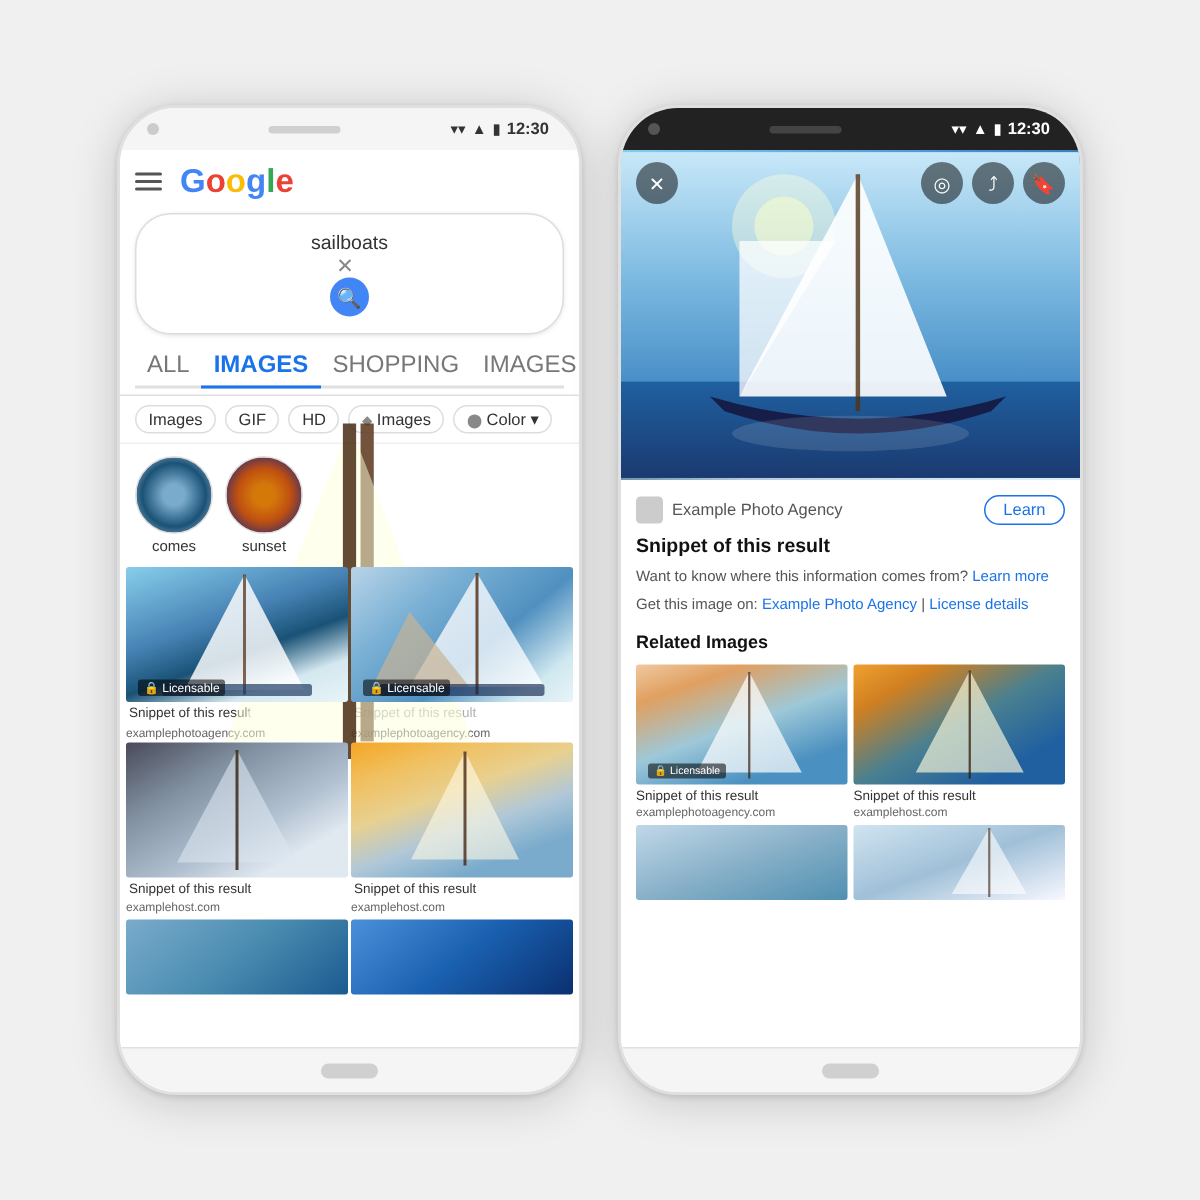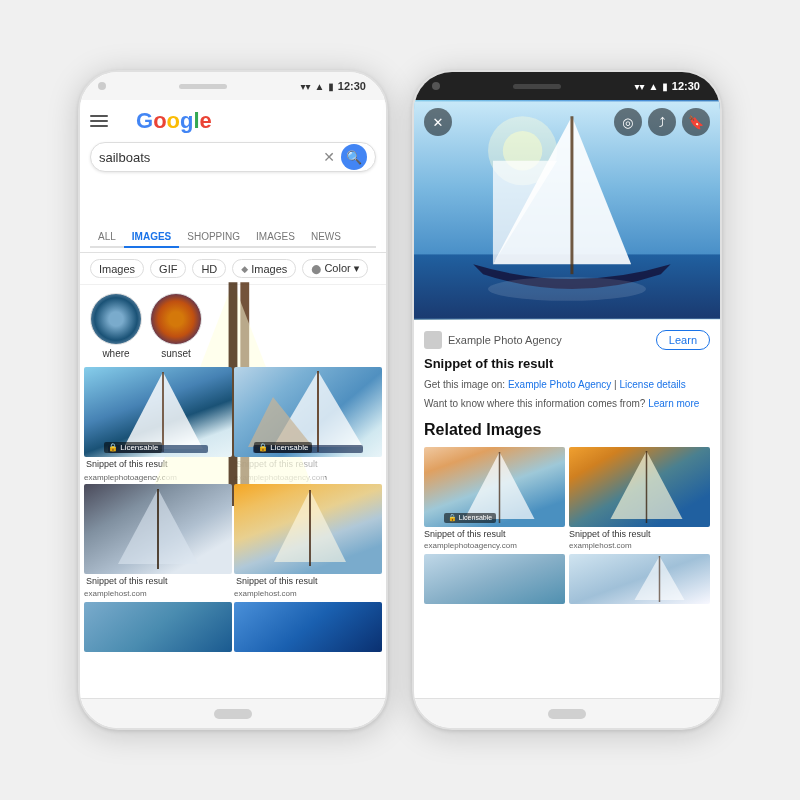--- a/index.html
+++ b/index.html
@@ -71,21 +71,21 @@
       background: #fff;
     }
     
     .search-header {
       padding: 8px 10px 4px;
       border-bottom: 1px solid #e0e0e0;
     }
     .top-row {
       display: flex;
       align-items: center;
-      gap: 24px;
+      gap: 8px;
       margin-bottom: 8px;
     }
     .hamburger {
       display: flex;
       flex-direction: column;
       gap: 3px;
       cursor: pointer;
     }
     .hamburger span {
       display: block;
@@ -101,23 +101,24 @@
     }
     .g-blue { color: #4285F4; }
     .g-red { color: #EA4335; }
     .g-yellow { color: #FBBC05; }
     .g-green { color: #34A853; }
     .search-bar {
       display: flex;
       align-items: center;
       border: 1px solid #ddd;
       border-radius: 24px;
-      padding: 1px 8px;
+      padding: 11px 8px;
       background: #fff;
       box-shadow: 0 1px 3px rgba(0,0,0,0.1);
+      flex-direction: column;
     }
     .search-text {
       flex: 1;
       font-size: 13px;
       color: #333;
     }
     .search-x {
       color: #888;
       font-size: 14px;
       margin-right: 6px;
@@ -135,26 +136,25 @@
       font-size: 13px;
       cursor: pointer;
     }
     .nav-tabs {
       display: flex;
       gap: 0;
       margin-top: 8px;
       border-bottom: 2px solid #e0e0e0;
     }
     .nav-tab {
-      font-size: 10px;
+      font-size: 16px;
       padding: 4px 8px;
       color: #777;
       cursor: pointer;
       white-space: nowrap;
-      margin-top: 47px;
     }
     .nav-tab.active {
       color: #1a73e8;
       border-bottom: 2px solid #1a73e8;
       margin-bottom: -2px;
       font-weight: bold;
     }
     .filter-row {
       display: flex;
       gap: 6px;
@@ -213,21 +213,21 @@
       width: 100%;
       height: 90px;
       object-fit: cover;
       position: relative;
       overflow: hidden;
       border-radius: 2px;
     }
     .licensable-badge {
       position: absolute;
       bottom: 4px;
-      left: 20px;
+      left: 8px;
       background: rgba(0,0,0,0.55);
       color: white;
       font-size: 8px;
       padding: 1px 4px;
       border-radius: 2px;
       display: flex;
       align-items: center;
       gap: 2px;
     }
     .grid-snippet {
@@ -351,21 +351,21 @@
       margin-bottom: 4px;
     }
     .result-link {
       color: #1a73e8;
       font-size: 10px;
     }
     .related-section {
       margin-top: 10px;
     }
     .related-title {
-      font-size: 16px;
+      font-size: 12px;
       font-weight: bold;
       color: #111;
       margin-bottom: 8px;
     }
     .related-grid {
       display: grid;
       grid-template-columns: 1fr 1fr;
       gap: 4px;
     }
     .related-item {
@@ -478,21 +478,21 @@
       </div>
 
       <div class="circle-thumbnails">
         <div class="circle-item">
           <div class="circle-thumb sail6">
             <svg class="sail-svg" viewBox="0 0 52 52">
               <polygon points="28,6 42,40 14,40" fill="rgba(255,255,255,0.6)"></polygon>
               <line x1="28" y1="6" x2="28" y2="42" stroke="rgba(80,40,10,0.8)" stroke-width="1.5"></line>
             </svg>
           </div>
-          <span class="circle-label">where</span>
+          <span class="circle-label">comes</span>
         </div>
         <div class="circle-item">
           <div class="circle-thumb sail7">
             <svg class="sail-svg" viewBox="0 0 52 52">
               <polygon points="26,6 40,42 12,42" fill="rgba(255,255,220,0.5)"></polygon>
               <line x1="26" y1="6" x2="26" y2="44" stroke="rgba(60,30,5,0.8)" stroke-width="1.5"></line>
             </svg>
           </div>
           <span class="circle-label">sunset</span>
         </div>
@@ -615,24 +615,24 @@
       <div class="source-row">
         <div class="source-left">
           <div class="source-icon"></div>
           <span class="source-name">Example Photo Agency</span>
         </div>
         <div class="visit-btn">Learn</div>
       </div>
 
       <div class="result-title">Snippet of this result</div>
       <div class="result-desc">
+        Want to know where this information comes from? <span class="result-link">Learn more</span>
+      </div>
+      <div class="result-desc">
         Get this image on: <span class="result-link">Example Photo Agency</span> | <span class="result-link">License details</span>
-      </div>
-      <div class="result-desc">
-        Want to know where this information comes from? <span class="result-link">Learn more</span>
       </div>
 
       <div class="related-section">
         <div class="related-title">Related Images</div>
         <div class="related-grid">
           <div class="related-item">
             <div class="related-img sail-r1" style="position:relative;">
               <svg width="100%" height="100%" viewBox="0 0 130 80">
                 <polygon points="70,5 105,72 35,72" fill="rgba(255,255,255,0.7)"></polygon>
                 <line x1="70" y1="5" x2="70" y2="76" stroke="rgba(60,30,8,0.7)" stroke-width="1.5"></line>

